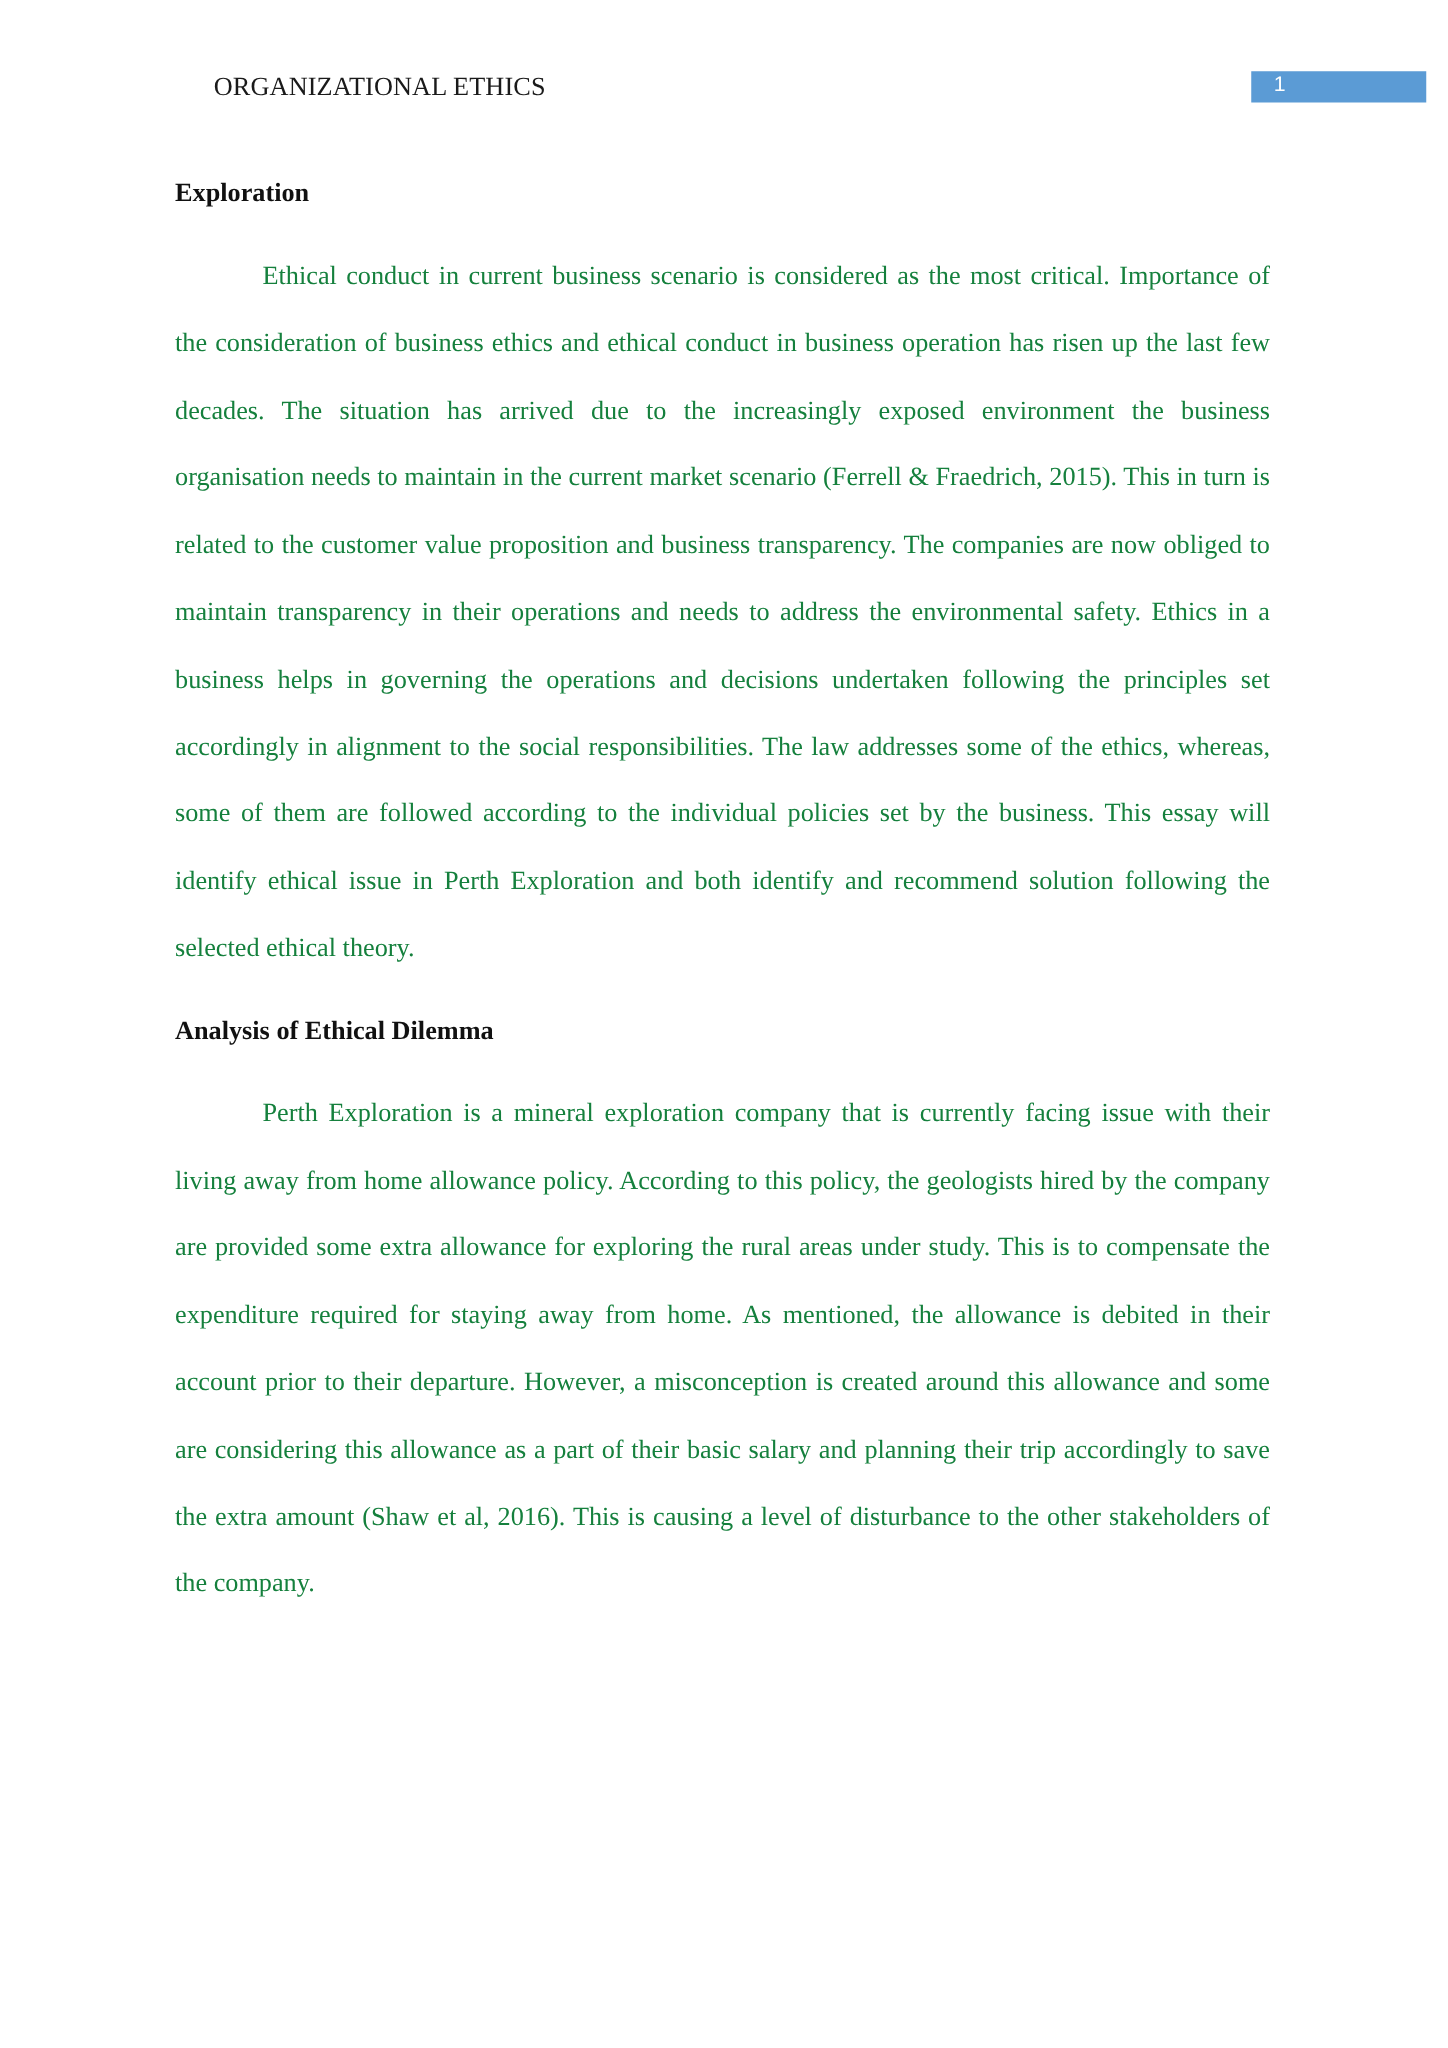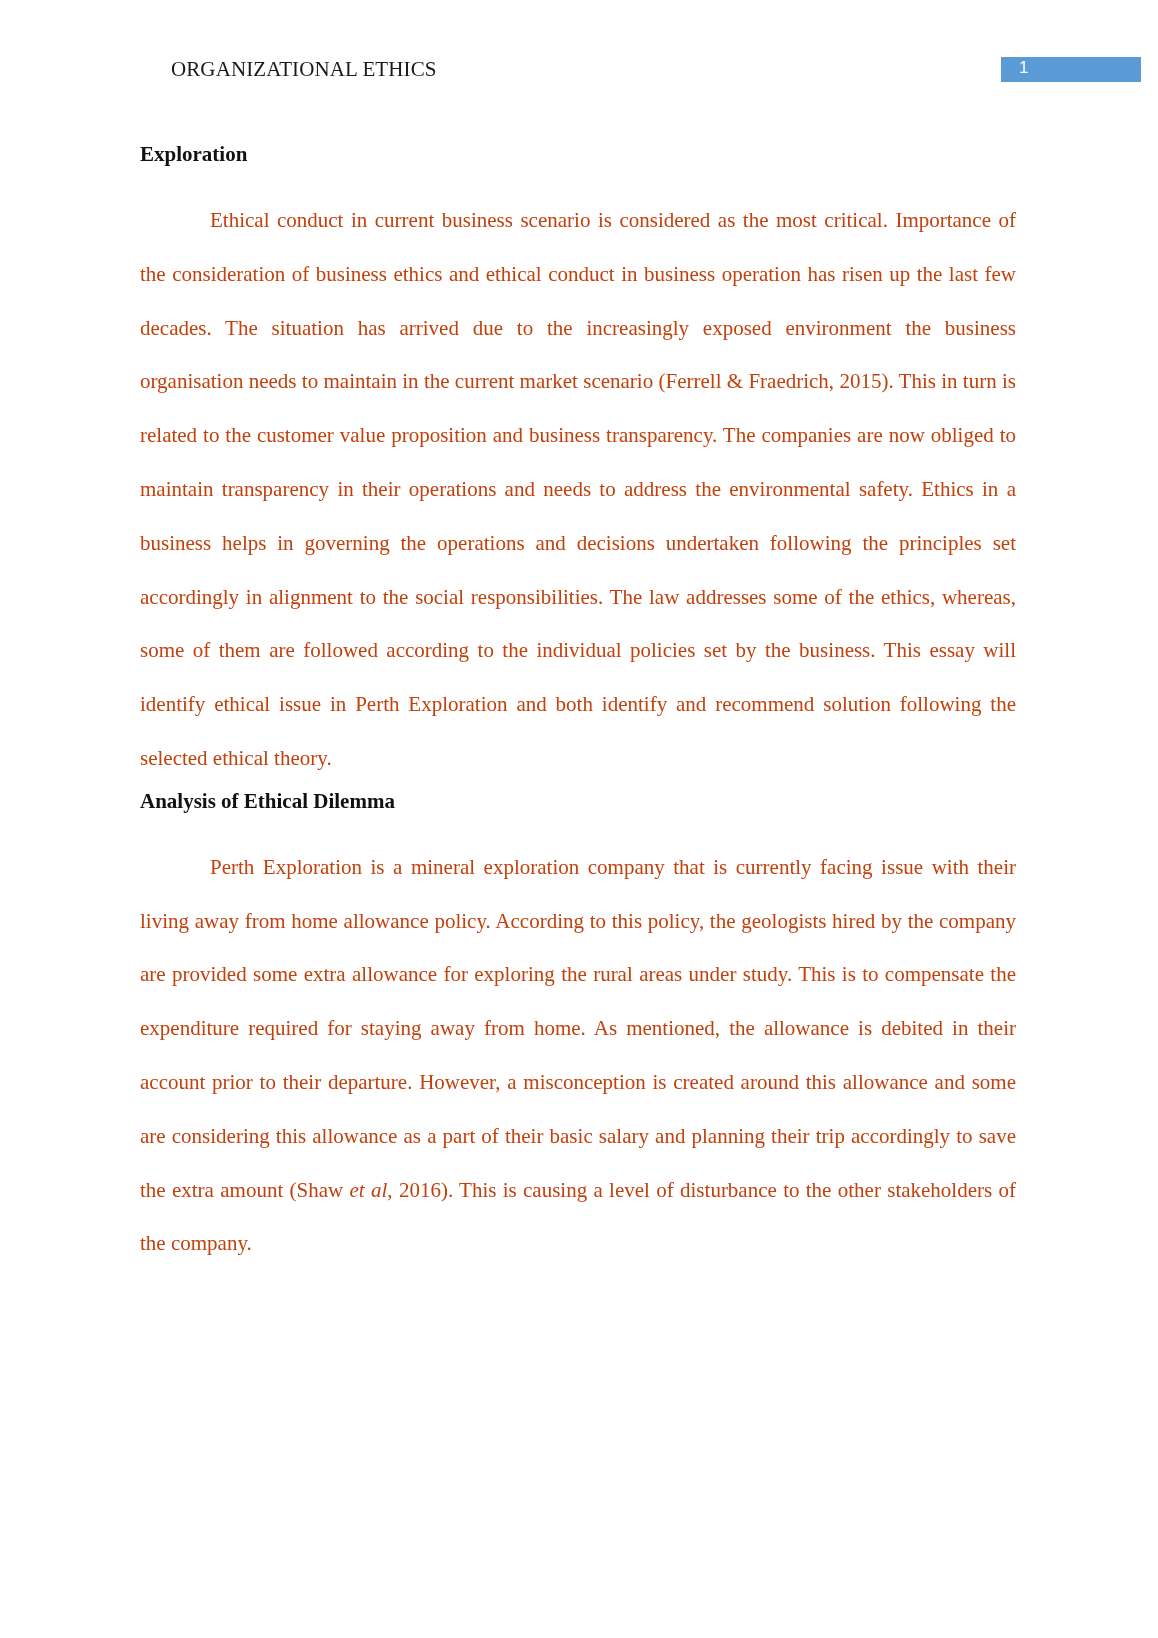--- a/index.html
+++ b/index.html
@@ -59,28 +59,28 @@
       line-height: 28px;
       margin: 0;
       color: #111111;
     }
     .paragraph {
       font-size: 21px;
       line-height: 53.8px;
       text-align: justify;
       text-indent: 70px;
       margin: 0;
-      color: #c2410c;
+      color: #15803d;
     }
     .intro-heading { margin-top: 4px; }
     .intro-para { margin-top: 26px; }
-    .analysis-heading { margin-top: 1px; }
+    .analysis-heading { margin-top: 24px; }
     .analysis-para-1 { margin-top: 26px; }
     .analysis-para-2 { margin-top: 14px; }
-    .seg-italic { font-style: italic; }
+    .seg-italic { }
   </style>
 </head>
 <body>
 
 <div class="page-header">
   <div class="running-head">ORGANIZATIONAL ETHICS</div>
   <div class="page-number-box">
     <span class="page-number">1</span>
   </div>
 </div>

